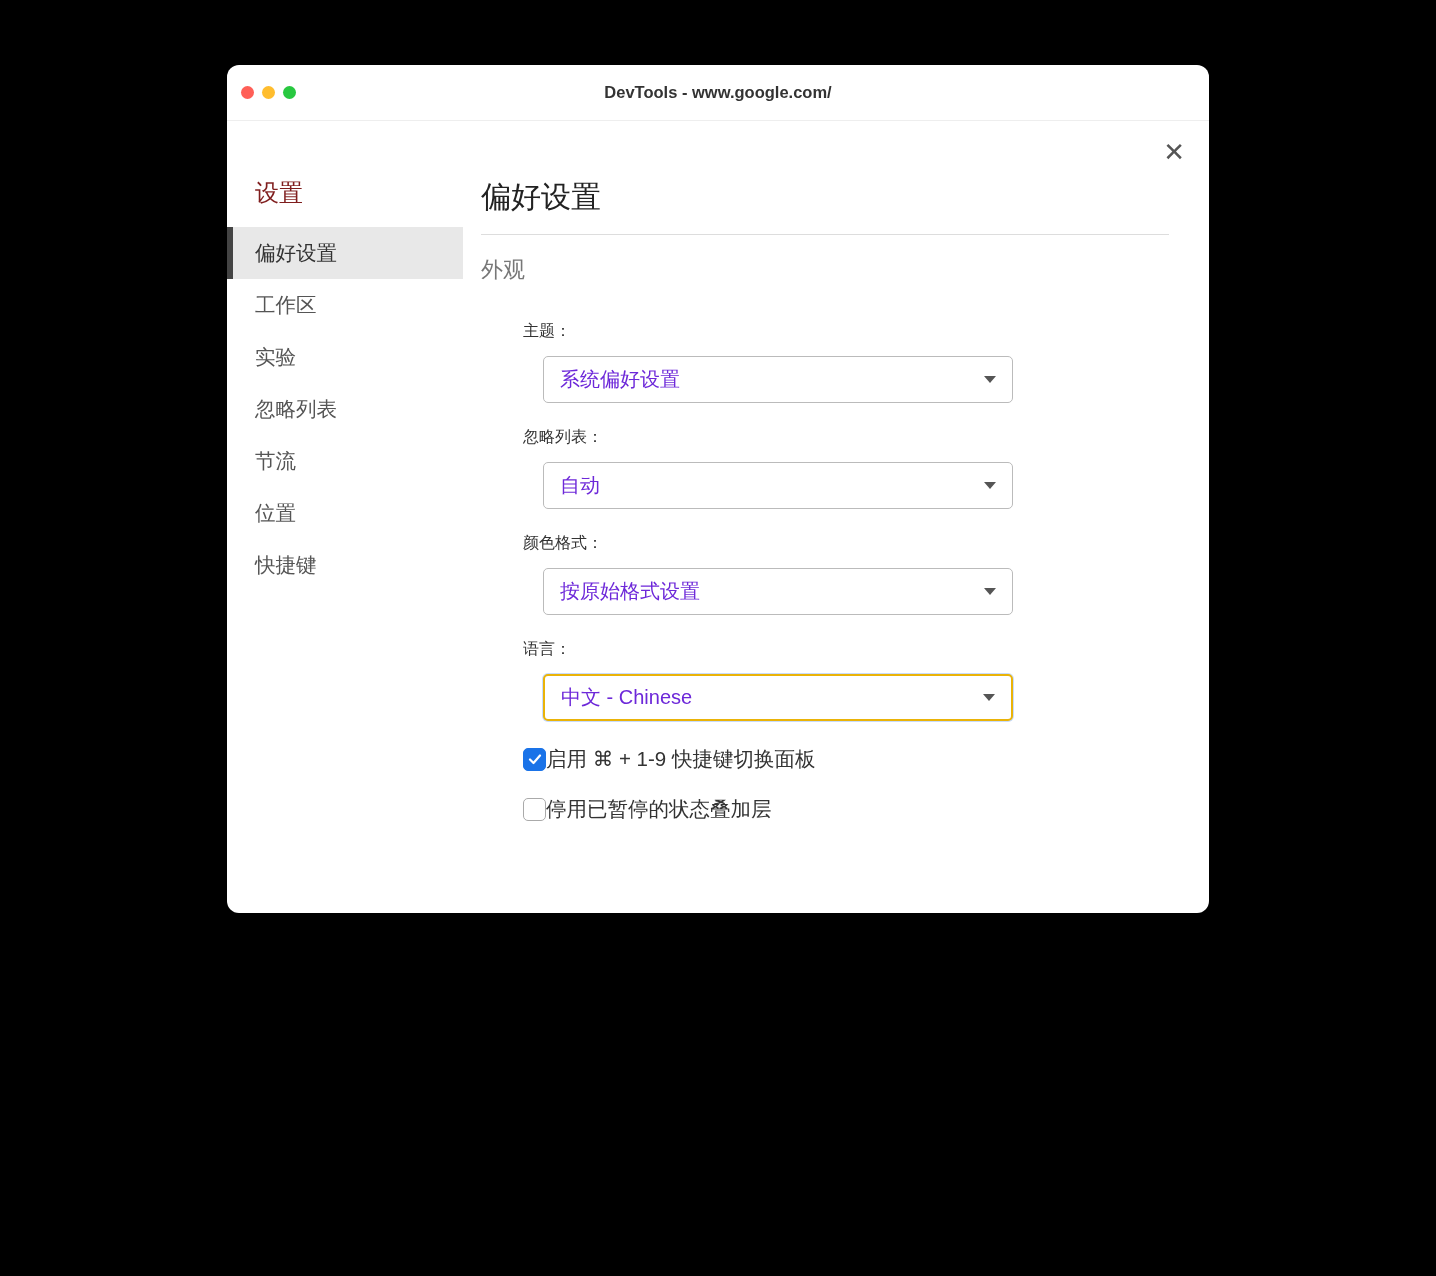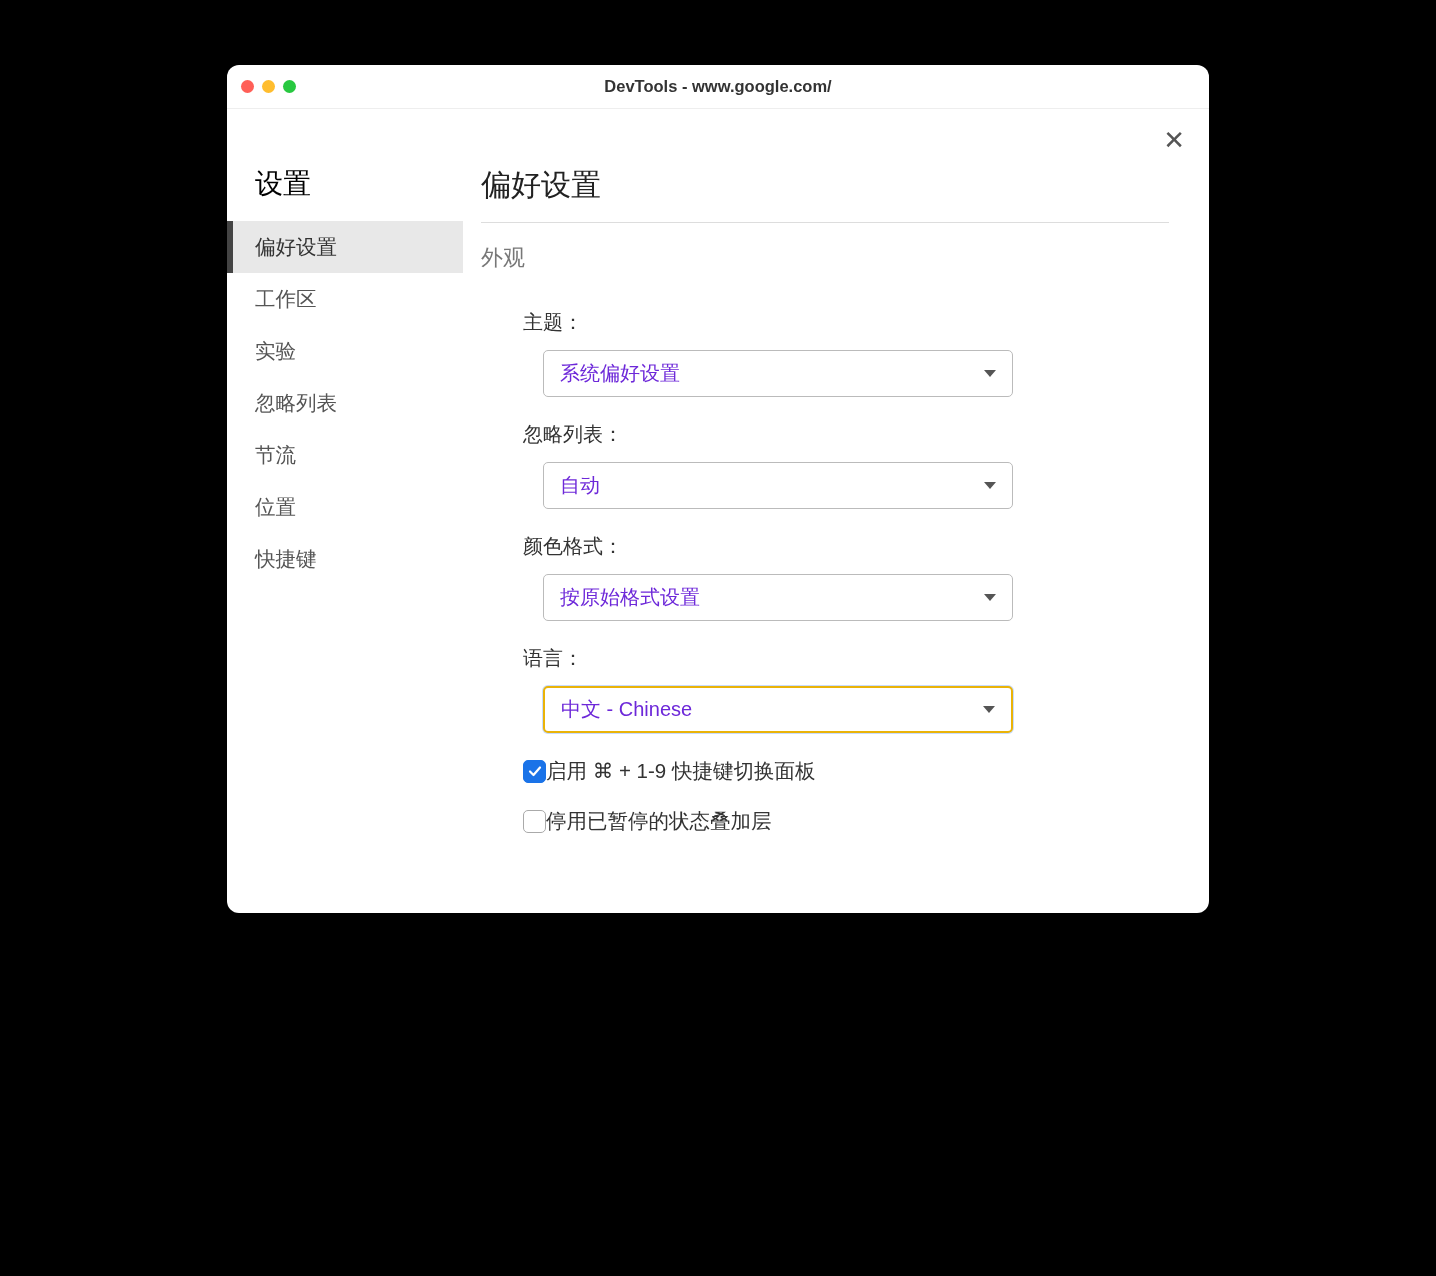--- a/index.html
+++ b/index.html
@@ -21,21 +21,21 @@
       width: 982px;
       height: 848px;
       background: #fff;
       border-radius: 12px;
       box-shadow: 0 20px 60px rgba(0,0,0,0.5);
       overflow: hidden;
       display: flex;
       flex-direction: column;
     }
     .titlebar {
-      height: 44px;
+      height: 56px;
       display: flex;
       align-items: center;
       padding: 0 14px;
       position: relative;
       border-bottom: 1px solid #eee;
     }
     .traffic-lights {
       display: flex;
       gap: 8px;
     }
@@ -72,23 +72,23 @@
       cursor: pointer;
       line-height: 1;
       font-weight: 300;
     }
     .sidebar {
       width: 236px;
       flex-shrink: 0;
       padding-top: 28px;
     }
     .sidebar-title {
-      font-size: 28px;
+      font-size: 24px;
       font-weight: 400;
-      color: #000000;
+      color: #7f1d1d;
       padding: 0 0 18px 28px;
     }
     .sidebar-item {
       height: 52px;
       display: flex;
       align-items: center;
       padding-left: 28px;
       font-size: 20.5px;
       color: #555;
       cursor: pointer;
@@ -115,21 +115,21 @@
     .section-label {
       font-size: 22px;
       color: #777;
       margin-bottom: 36px;
     }
     .field-group {
       padding-left: 42px;
       margin-bottom: 24px;
     }
     .field-label {
-      font-size: 20px;
+      font-size: 16px;
       color: #333;
       margin-bottom: 14px;
     }
     .select-wrapper {
       padding-left: 20px;
     }
     .select {
       width: 470px;
       height: 47px;
       border: 1px solid #bbb;

